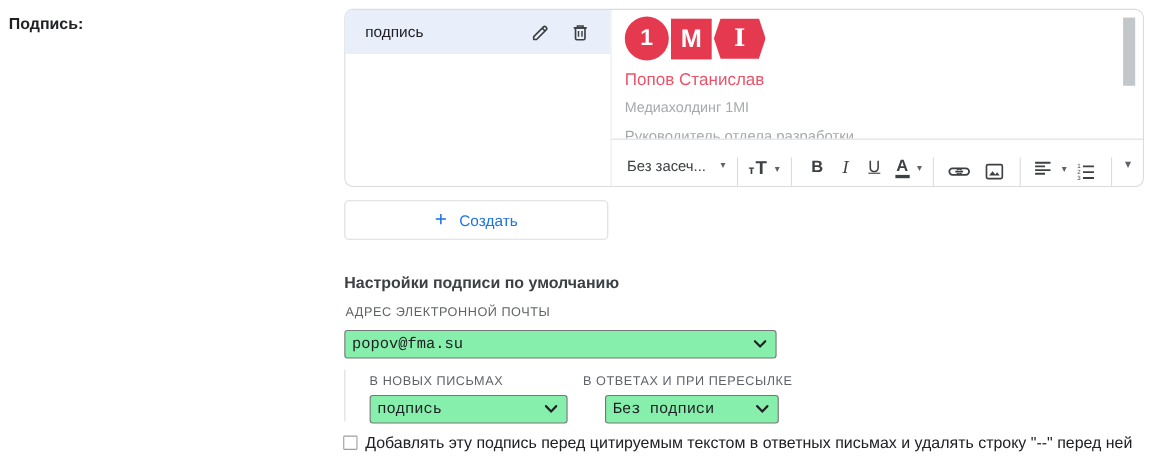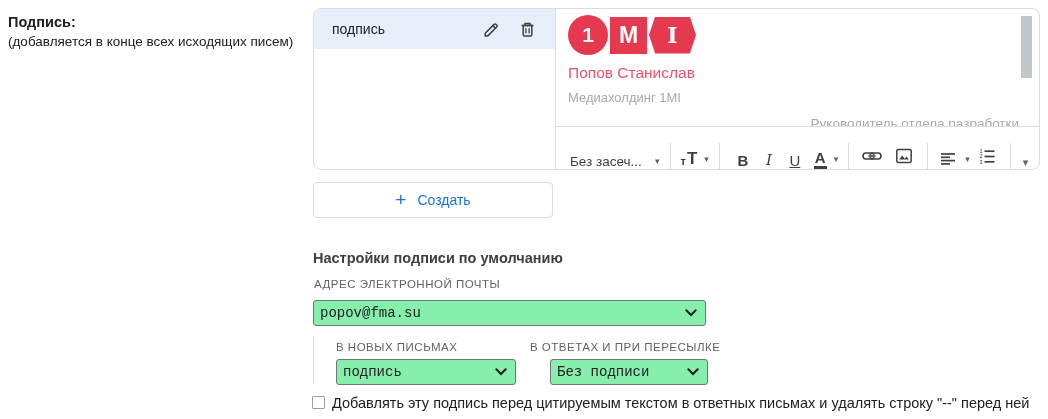--- a/index.html
+++ b/index.html
@@ -51,32 +51,32 @@
   }
   .logo-circle { width: 40px; height: 40px; border-radius: 50%; font-size: 21px; }
   .logo-square { width: 37px; height: 37px; font-size: 23px; }
   .logo-hex {
     width: 47px; height: 37px; font-size: 22px;
     font-family: "DejaVu Serif", "Liberation Serif", serif;
     clip-path: polygon(13% 0, 87% 0, 100% 50%, 87% 100%, 13% 100%, 0 50%);
   }
   .sig-name { margin-top: 9px; font-size: 15.5px; line-height: 18px; }
   .sig-company { margin-top: 8px; font-size: 13px; line-height: 15px; color: #a6a9ad; }
-  .sig-role { margin-top: 11px; font-size: 13.5px; line-height: 16px; color: #a6a9ad; text-align: right; }
+  .sig-role { margin-top: 11px; font-size: 13.5px; line-height: 16px; color: #a6a9ad; }
 
   .scroll-thumb {
     position: absolute; top: 7px; right: 7px; width: 11px; height: 62px;
     background: #c4c7c9; cursor: pointer;
   }
 
   
   .preview-toolbar {
     position: absolute; left: 0; right: 0; bottom: 0; height: 43px;
-    border-top: 1px solid #dadce0; display: flex; align-items: flex-end;
-    padding: 4px 10px 0 14px; color: #3c4043;
+    border-top: 1px solid #dadce0; display: flex; align-items: flex-start;
+    padding: 16px 10px 0 14px; color: #3c4043;
   }
   .tb-group { display: flex; align-items: center; cursor: pointer; }
   .tb-caret { font-size: 9px; color: #5f6368; margin-left: 7px; line-height: 1; }
   .tb-sep { width: 1px; height: 26px; background: #dadce0; margin: 0 10px; }
   .tb-fontname { font-size: 13.5px; color: #3c4043; width: 78px; white-space: nowrap; overflow: hidden; }
   .tb-size-small { font-size: 11px; font-weight: 600; align-self: flex-end; padding-bottom: 2px; }
   .tb-size-big { font-size: 17px; font-weight: 600; margin-left: 1px; }
   .tb-btn {
     width: 26px; text-align: center; cursor: pointer; font-size: 15px;
     color: #3c4043; user-select: none;
@@ -146,21 +146,20 @@
 
   svg { display: block; }
 </style>
 </head>
 <body>
 
 <div class="page">
 
   <div class="left-col">
     <div class="left-title">Подпись:</div>
-    <div class="left-sub">(добавляется в конце всех исходящих писем)</div>
   </div>
 
   <div class="sig-box">
 
     <div class="sig-list">
       <div class="sig-item">
         <span class="sig-item-label">подпись</span>
         <span class="icon-btn">
           <svg width="19" height="19" viewBox="0 0 19 19">
             <path d="M3.2 13.3 L12.1 4.4 a1.4 1.4 0 0 1 2 0 l0.6 0.6 a1.4 1.4 0 0 1 0 2 L5.8 15.9 L3.2 15.9 Z" fill="none" stroke="#3c4043" stroke-width="1.5" stroke-linejoin="round"></path>

